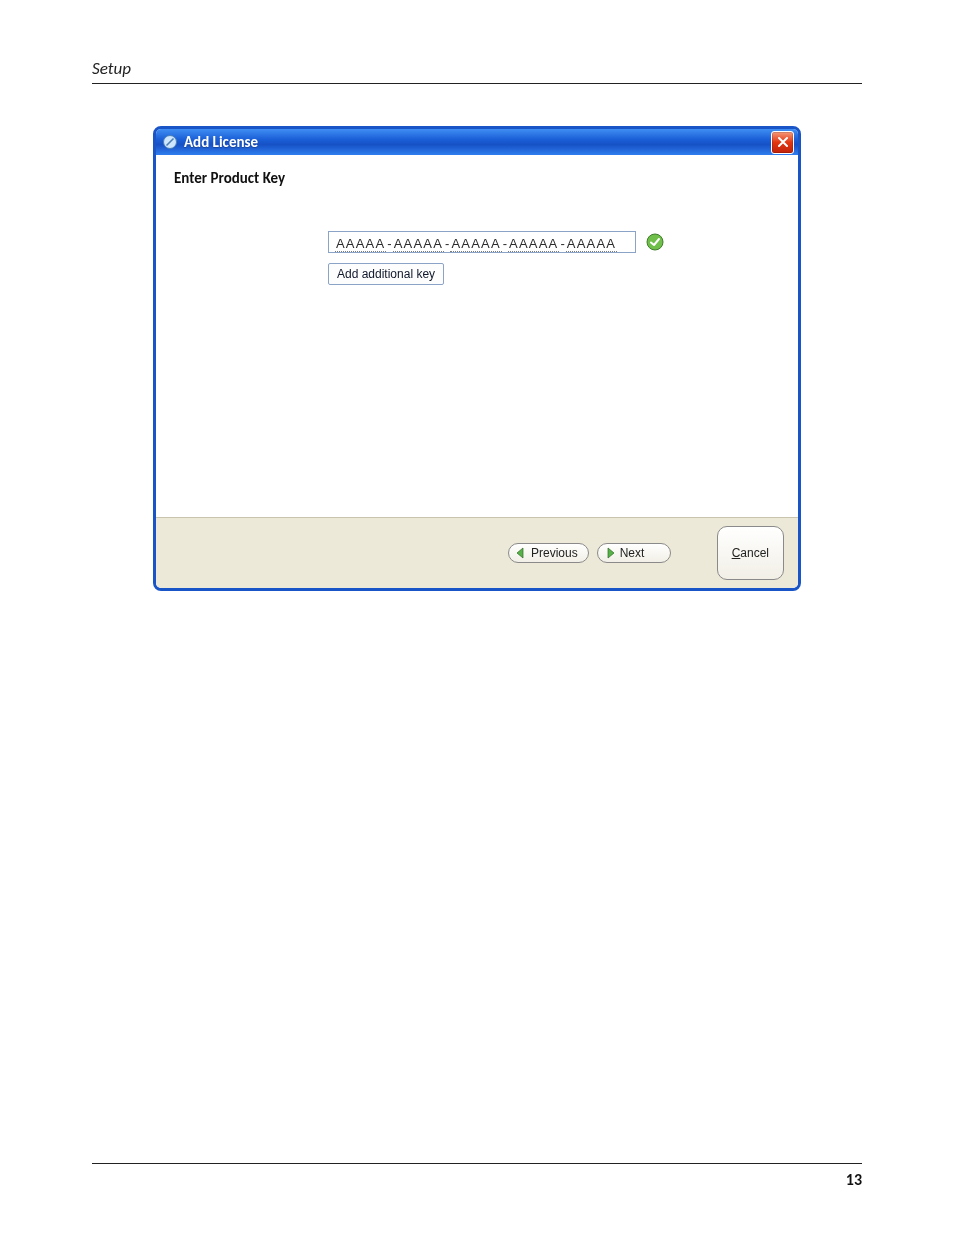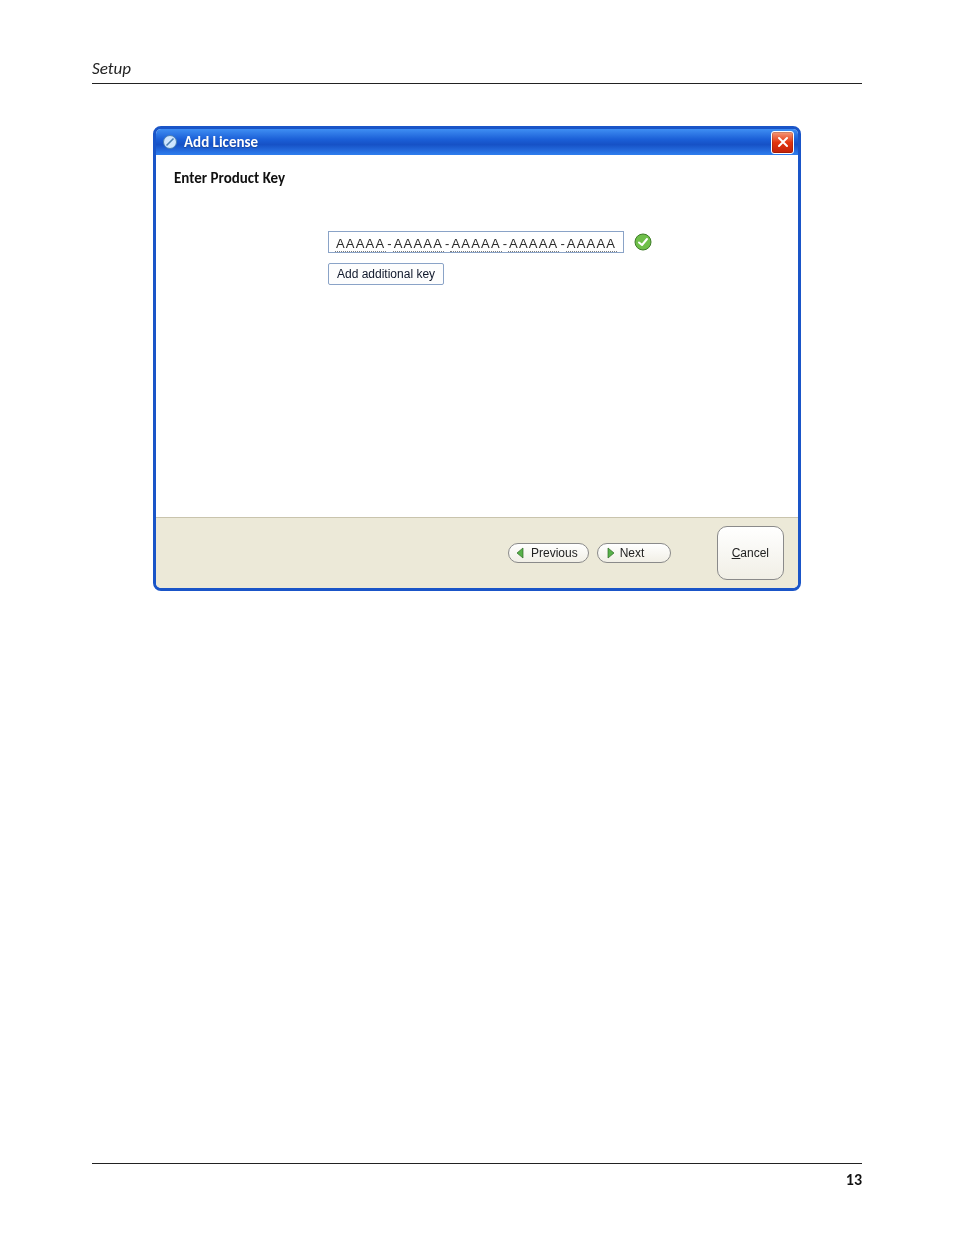--- a/index.html
+++ b/index.html
@@ -91,21 +91,21 @@
     margin-bottom: 44px;
   }
   .key-row {
     display: flex;
     align-items: center;
     gap: 10px;
     padding-left: 154px;
   }
   .key-input-wrap {
     border: 1px solid #8aa3c7;
-    padding: 1px 6px 0 6px;
+    padding: 1px 18px 0 6px;
     background: #fff;
     white-space: nowrap;
   }
   .key-group {
     font-family: "Verdana", Tahoma, sans-serif;
     font-size: 13px;
     letter-spacing: 1.2px;
     color: #2b2b2b;
     border-bottom: 1px dotted #7a7a7a;
     padding: 0 1px;

